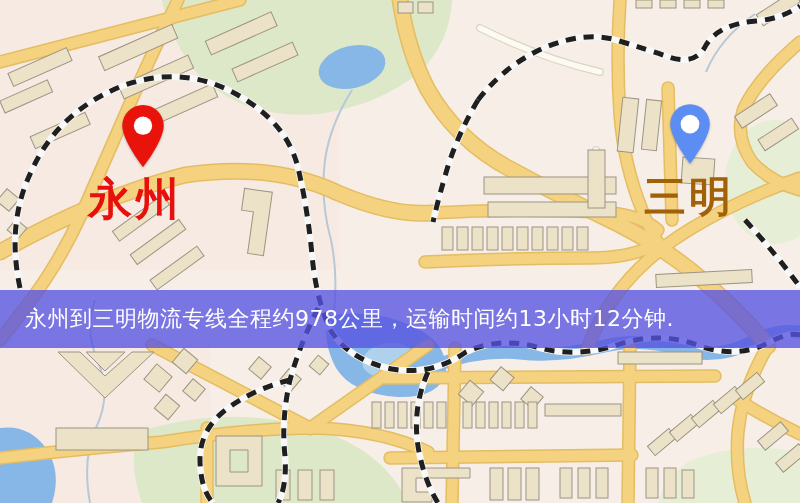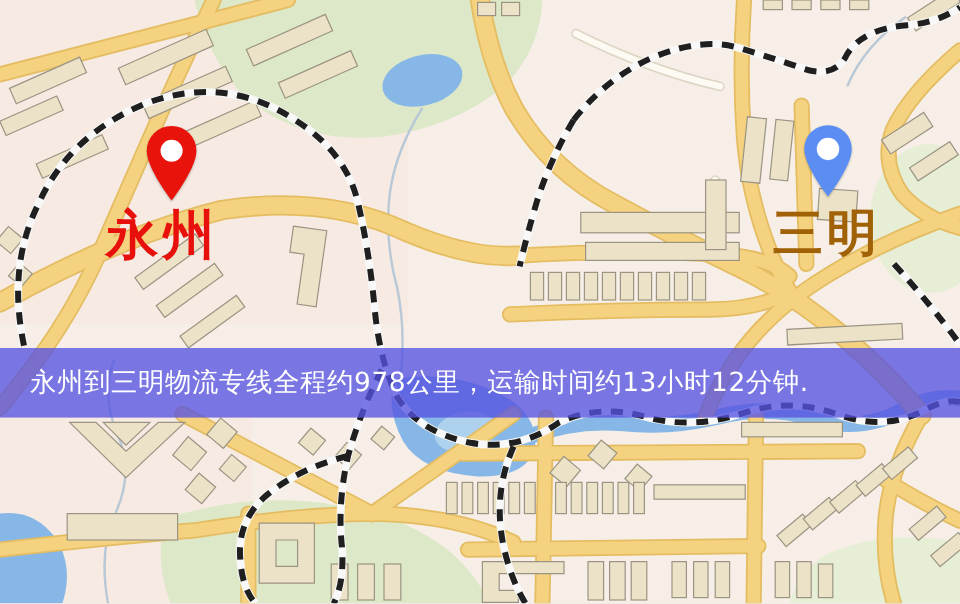--- a/index.html
+++ b/index.html
@@ -25,21 +25,21 @@
   .mroad-fill{stroke:#fdfaf2;stroke-width:5.5;fill:none;stroke-linecap:round;}
   .rail-base{stroke:#f8f8f8;stroke-width:6.5;fill:none;}
   .rail-dash{stroke:#1f1f1f;stroke-width:5;fill:none;stroke-dasharray:10 8;}
   .bld{fill:#ebe2c7;stroke:#9b9483;stroke-width:1;}
 
   
   .pin{position:absolute;filter:drop-shadow(0 1px 1px rgba(0,0,0,.25));}
 
   
   .city-label{
-    position:absolute;font-family:Liberation Mono, monospace;font-weight:700;
+    position:absolute;font-family:Liberation Serif, serif;font-weight:700;
     line-height:1;letter-spacing:3px;white-space:nowrap;
   }
   #origin-label{left:88px;top:178px;font-size:44px;}
   #dest-label{left:644px;top:176px;font-size:42px;}
 
   
   #banner{
     position:absolute;left:0;top:290px;width:800px;height:58px;
     background:rgba(86,82,224,0.78);
     display:flex;align-items:center;

